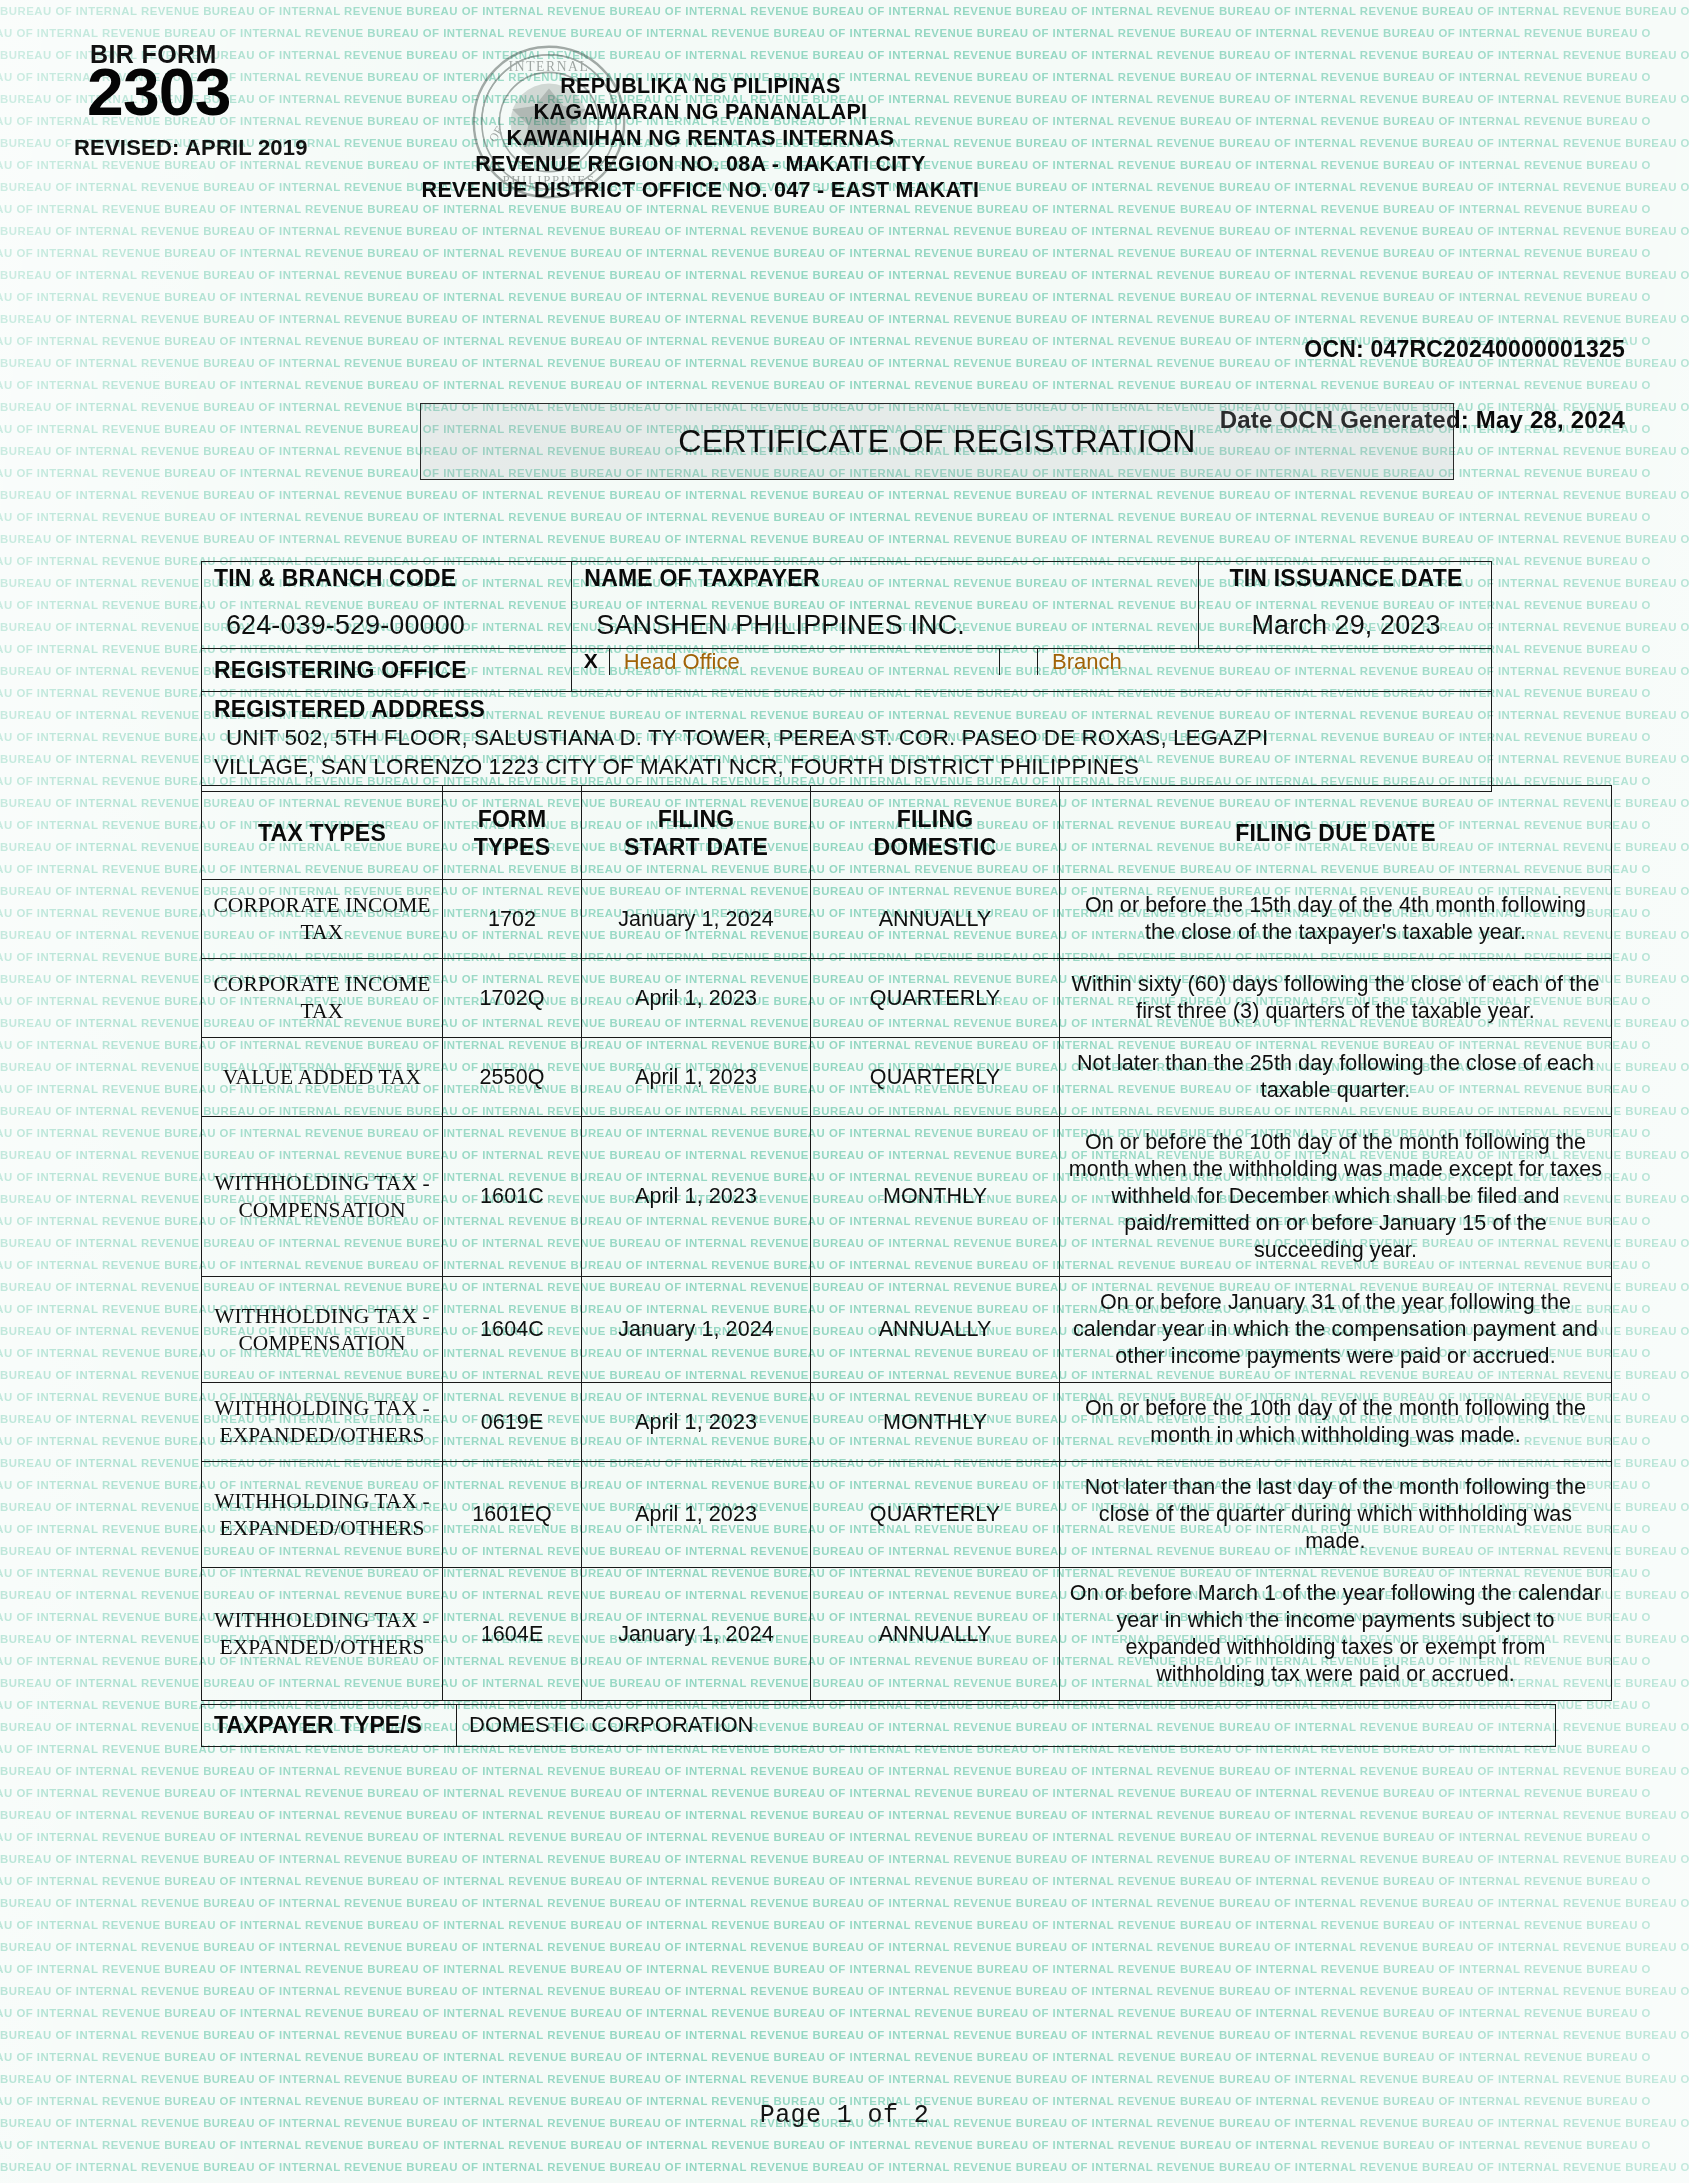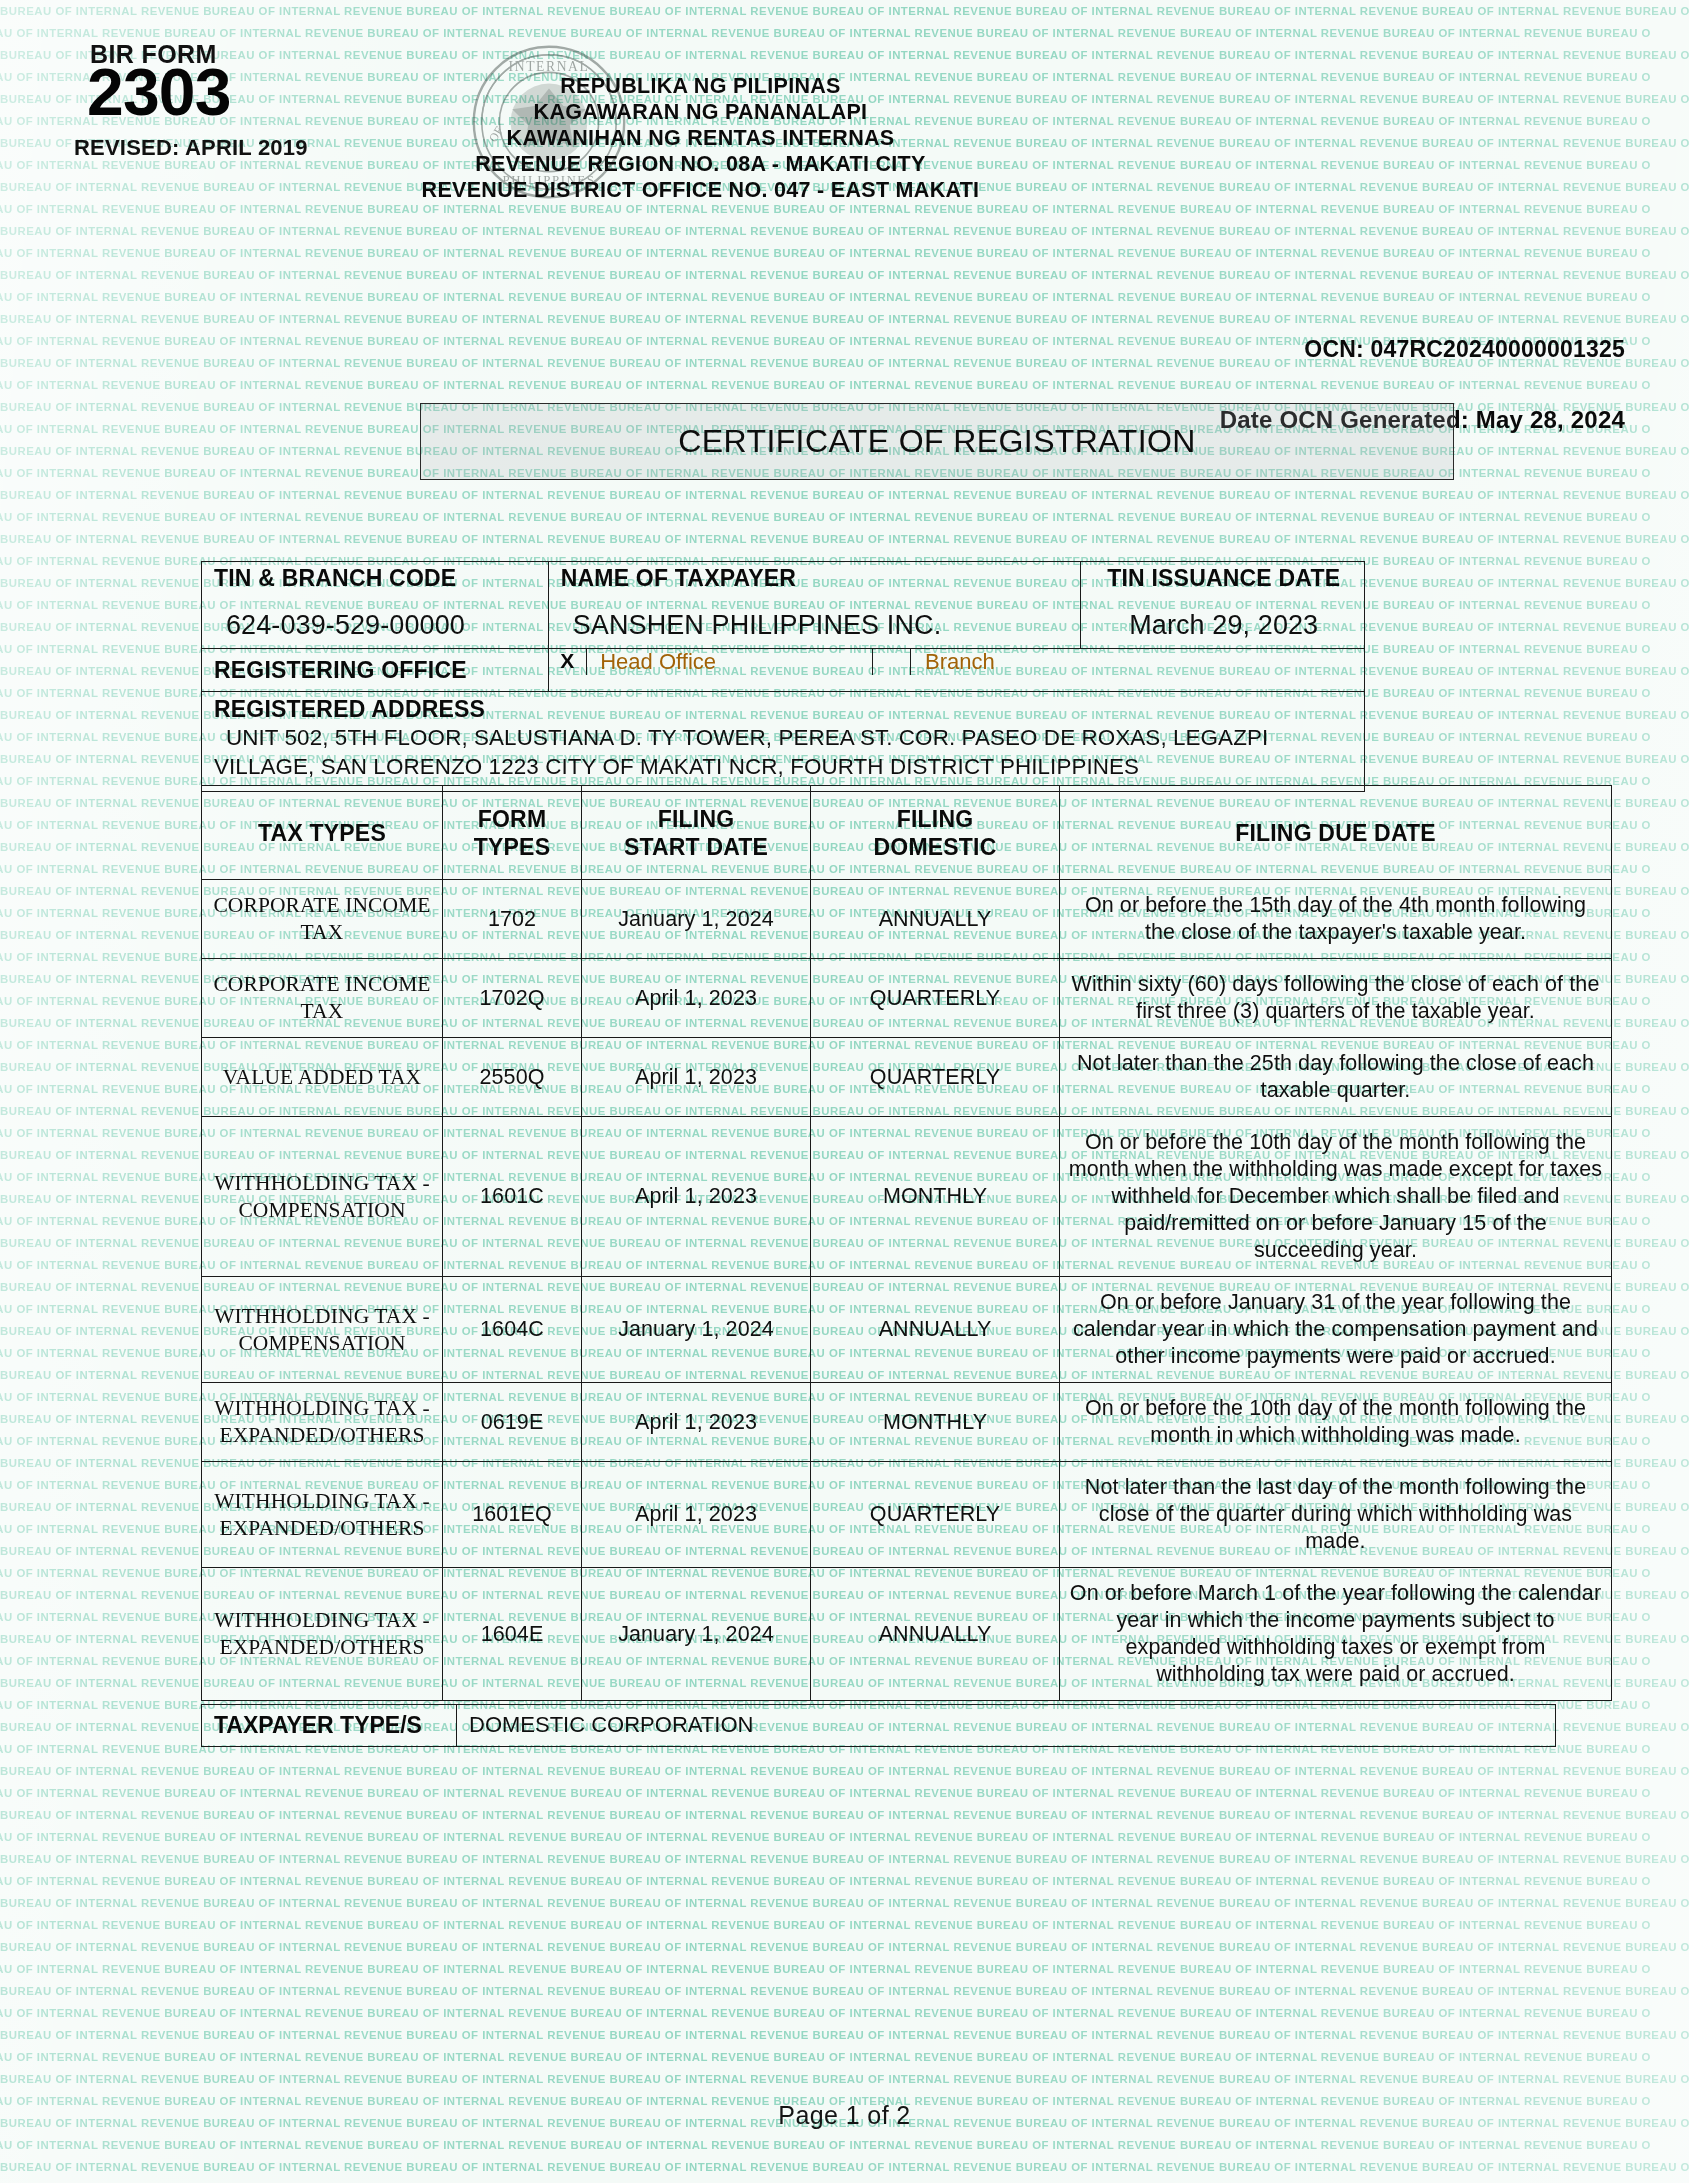--- a/index.html
+++ b/index.html
@@ -149,21 +149,21 @@
     letter-spacing: 0.4px;
     color: #0d0d0d;
     font-family: "Liberation Sans", sans-serif;
   }
 
   
   #info-table {
     position: absolute;
     left: 201px;
     top: 561px;
-    width: 1164px;
+    width: 1291px;
     border-collapse: collapse;
   }
   #info-table td {
     border: 1.7px solid #1a1a1a;
     padding: 0;
     vertical-align: top;
     background: transparent;
   }
   .cell-pad { padding: 3.4px 10px 6.8px 12px; }
   .field-label {
@@ -272,21 +272,21 @@
     color: #0f0f0f;
   }
 
   
   #page-footer {
     position: absolute;
     left: 0;
     top: 2101px;
     width: 1689px;
     text-align: center;
-    font-family: Liberation Sans, sans-serif;
+    font-family: Liberation Mono, monospace;
     font-size: 25px;
     color: #141414;
     letter-spacing: 0.4px;
   }
 </style>
 </head>
 <body>
 
 <div id="page">
 

